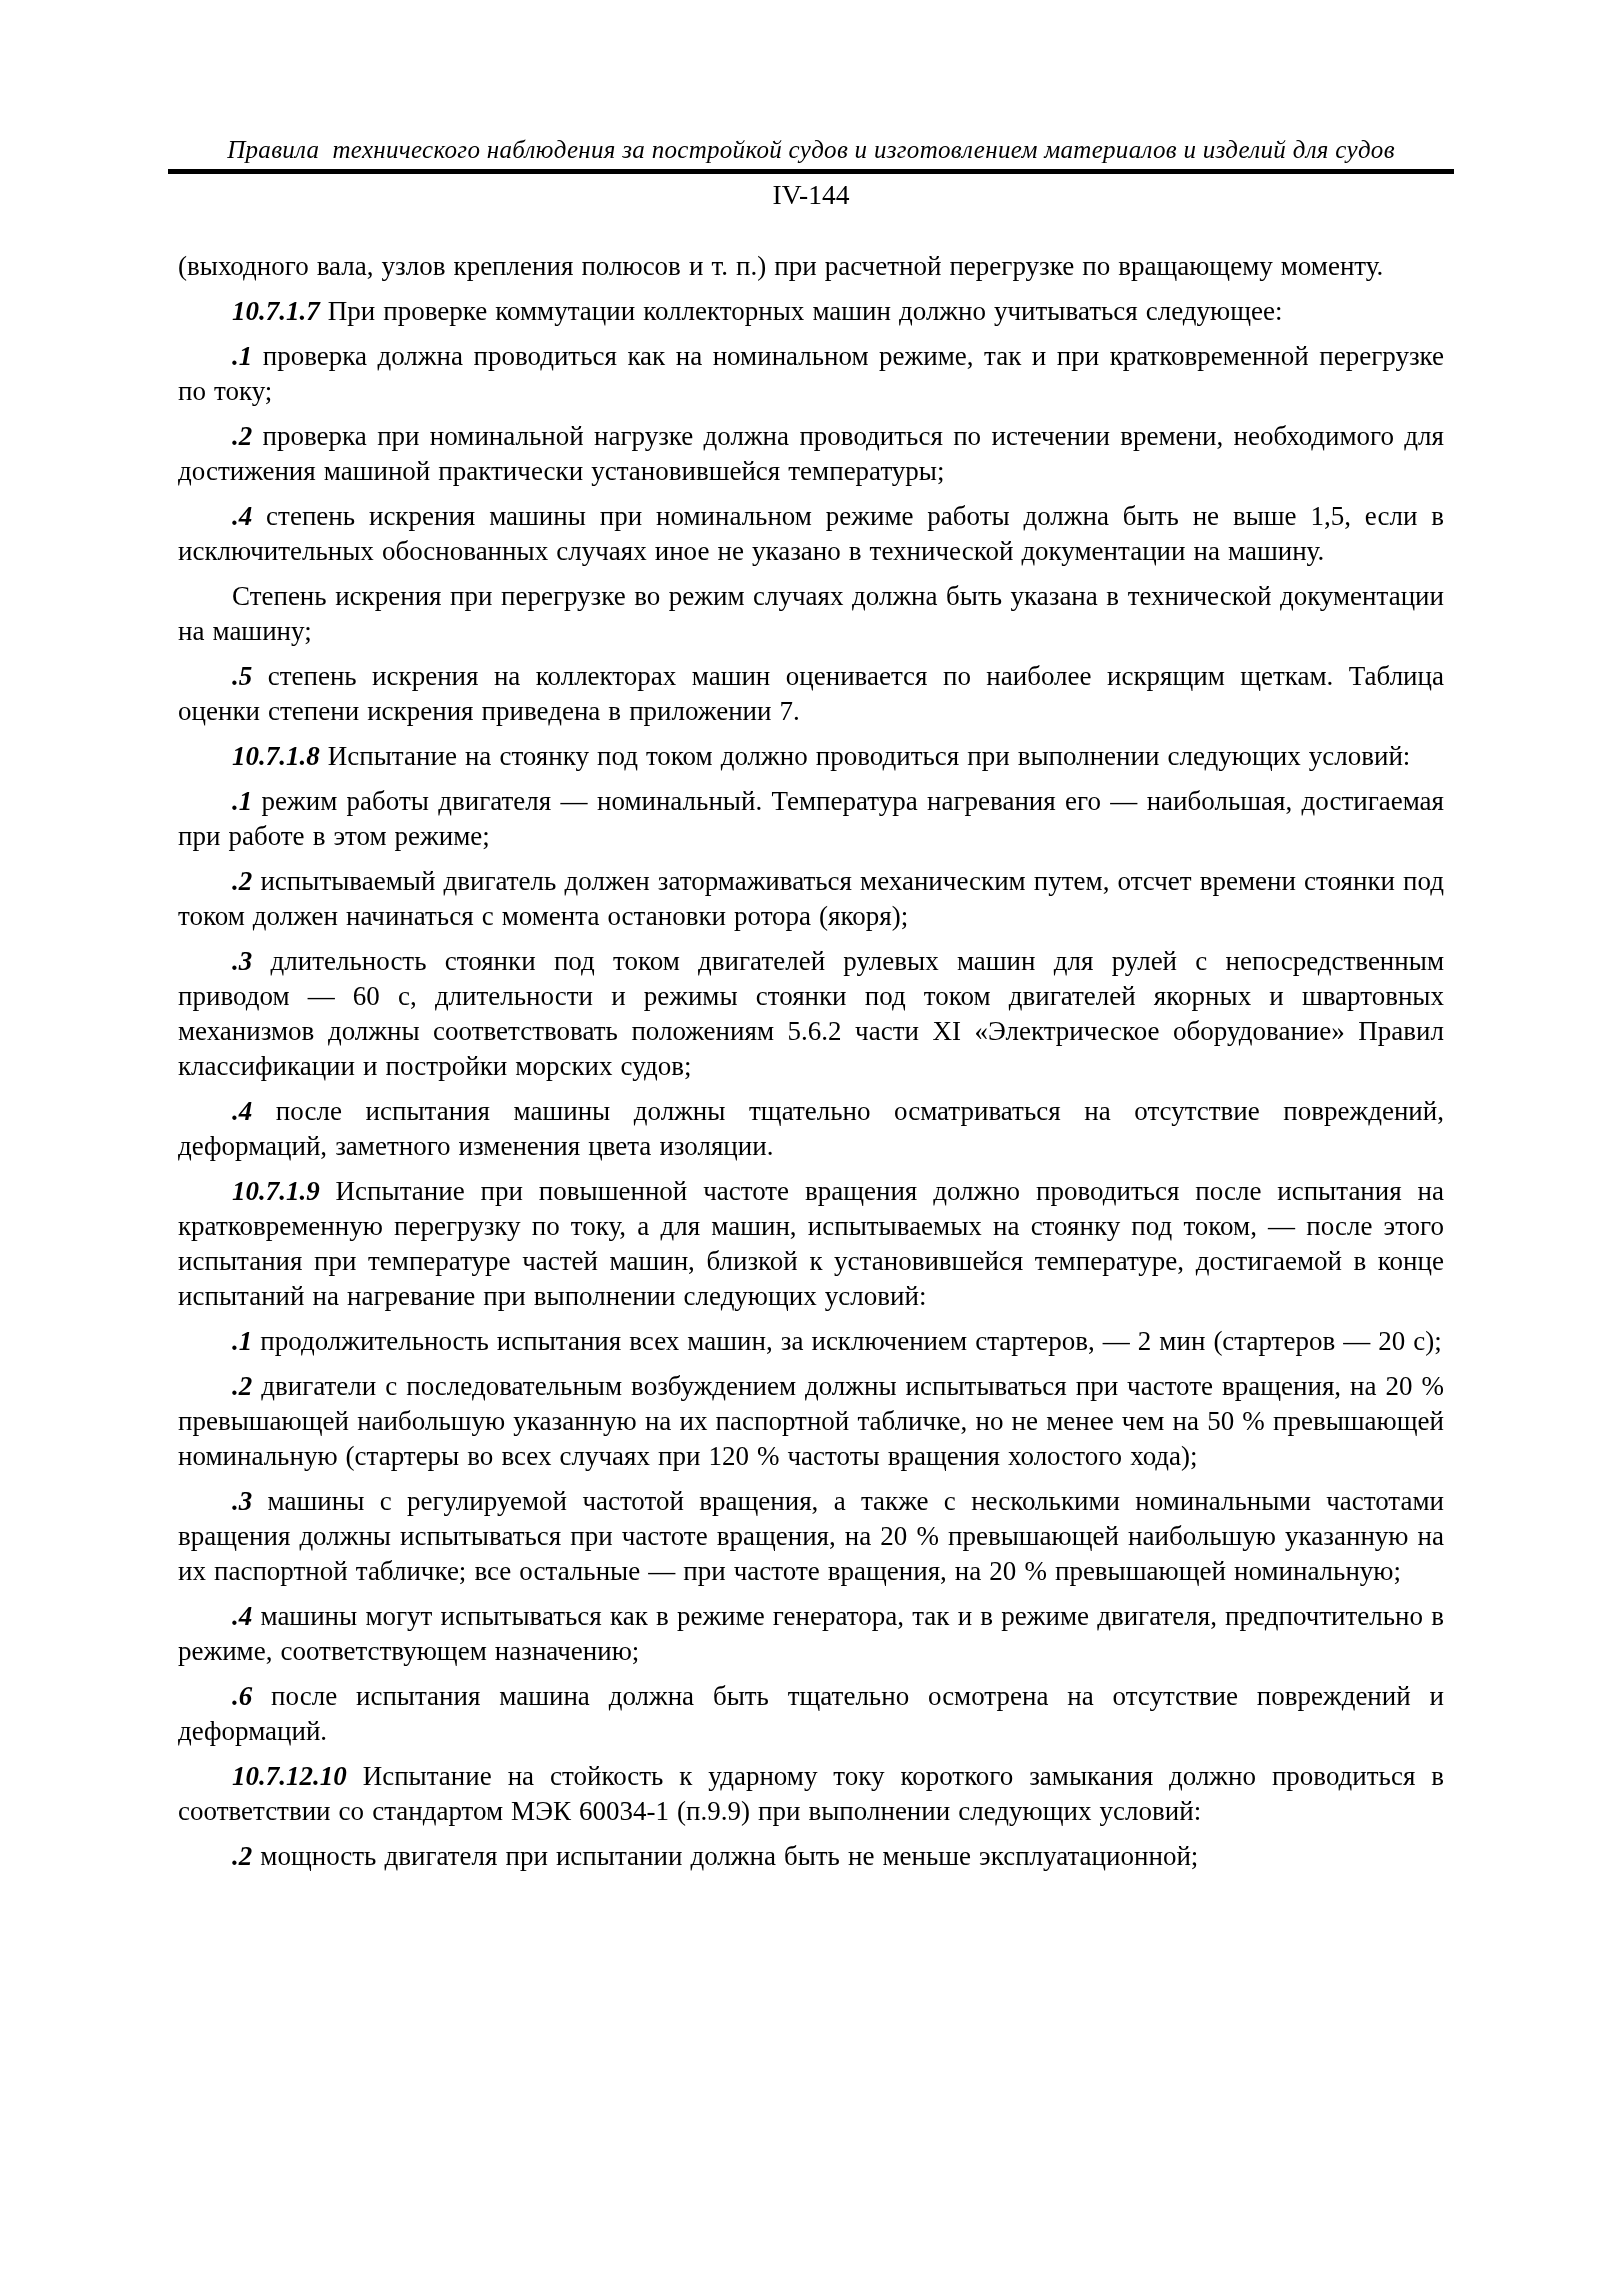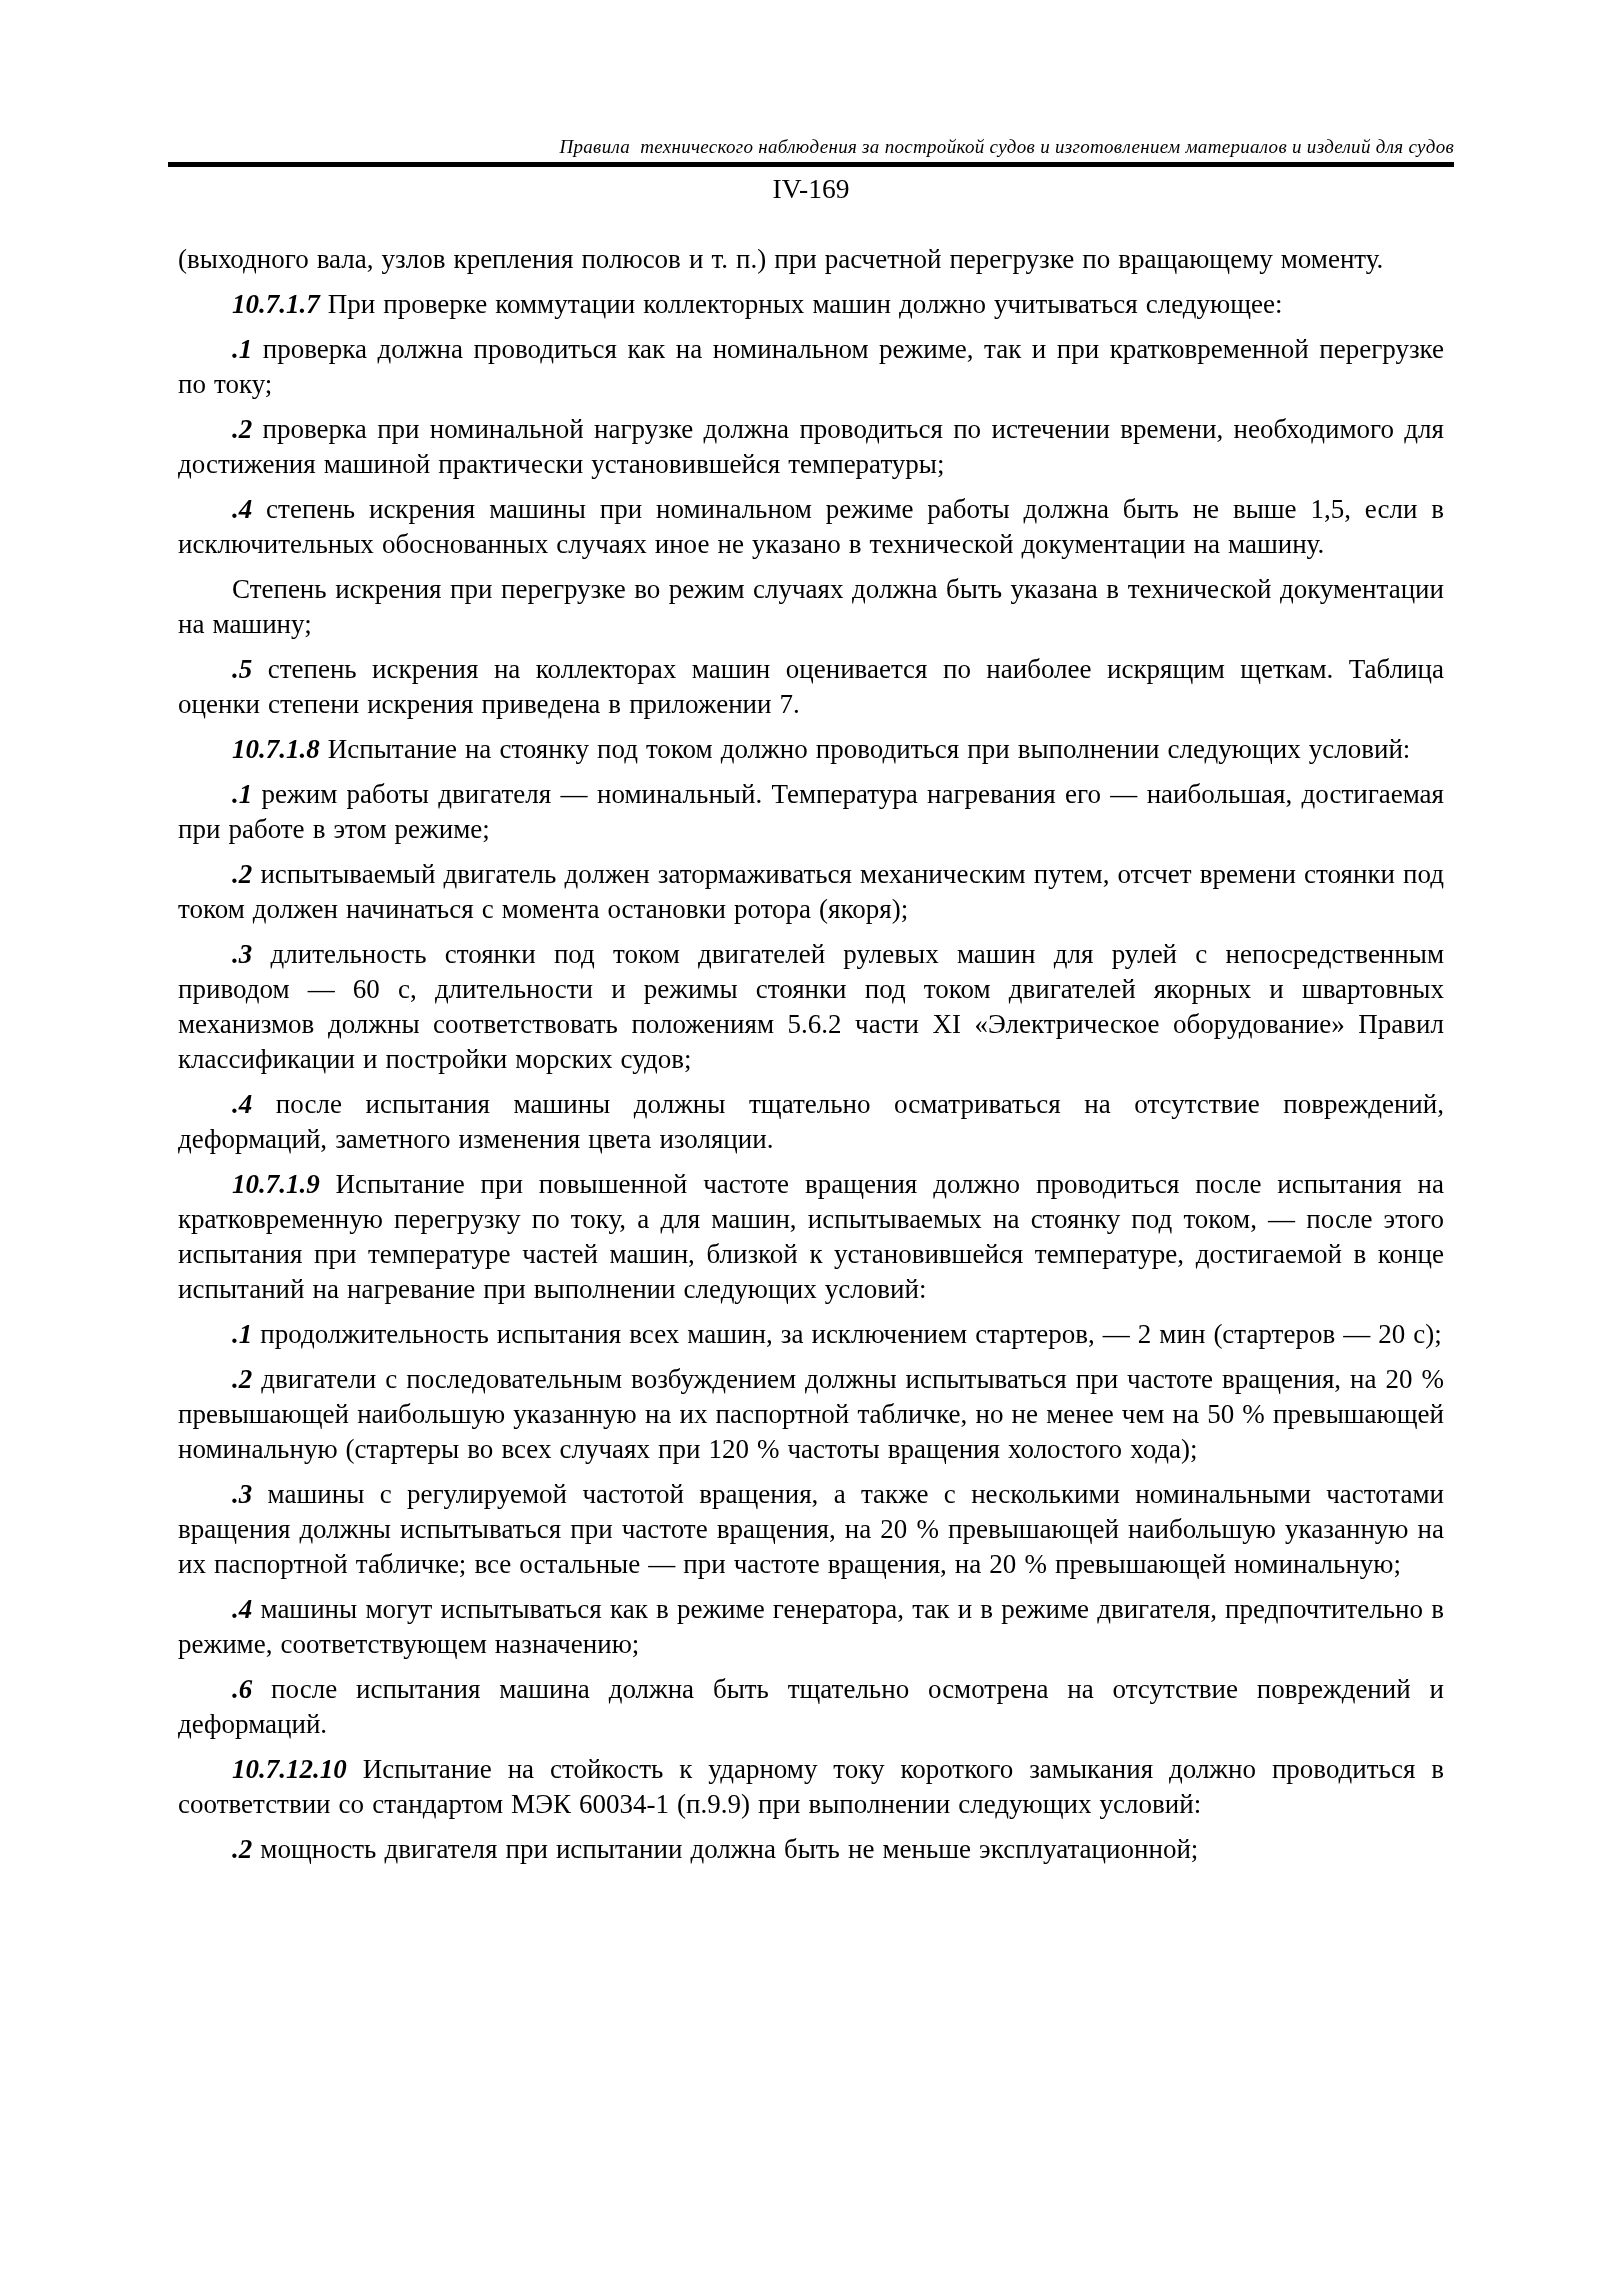--- a/index.html
+++ b/index.html
@@ -22,25 +22,24 @@
     width: 1286px;
   }
   .running-header {
     margin-top: 136px;
     border-bottom: 5.9px solid #000000;
     padding-bottom: 5.2px;
     text-align: center;
   }
   .running-title {
     font-style: italic;
-    font-size: 19px;
+    font-size: 25px;
     line-height: 1.12;
     white-space: pre-wrap;
     letter-spacing: 0.3px;
-    text-align: right;
   }
   .page-number {
     text-align: center;
     font-size: 27.5px;
     margin-top: 5.2px;
     line-height: 1.15;
   }
   .body-text {
     margin-top: 38px;
     font-size: 27px;
@@ -62,21 +61,21 @@
 </style>
 </head>
 <body>
 
 <div class="page">
 
   <div class="running-header">
     <div class="running-title">Правила  технического наблюдения за постройкой судов и изготовлением материалов и изделий для судов</div>
   </div>
 
-  <div class="page-number">IV-169</div>
+  <div class="page-number">IV-144</div>
 
   <div class="body-text">
       <p class="para">(выходного вала, узлов крепления полюсов и т. п.) при расчетной перегрузке по вращающему моменту.</p>
       <p class="para indent"><b class="clause-label">10.7.1.7</b> При проверке коммутации коллекторных машин должно учитываться следующее:</p>
       <p class="para indent"><b class="clause-label">.1</b> проверка должна проводиться как на номинальном режиме, так и при кратковременной перегрузке по току;</p>
       <p class="para indent"><b class="clause-label">.2</b> проверка при номинальной нагрузке должна проводиться по истечении времени, необходимого для достижения машиной практически установившейся температуры;</p>
       <p class="para indent"><b class="clause-label">.4</b> степень искрения машины при номинальном режиме работы должна быть не выше 1,5, если в исключительных обоснованных случаях иное не указано в технической документации на машину.</p>
       <p class="para indent">Степень искрения при перегрузке во режим случаях должна быть указана в технической документации на машину;</p>
       <p class="para indent"><b class="clause-label">.5</b> степень искрения на коллекторах машин оценивается по наиболее искрящим щеткам. Таблица оценки степени искрения приведена в приложении 7.</p>
       <p class="para indent"><b class="clause-label">10.7.1.8</b> Испытание на стоянку под током должно проводиться при выполнении следующих условий:</p>

